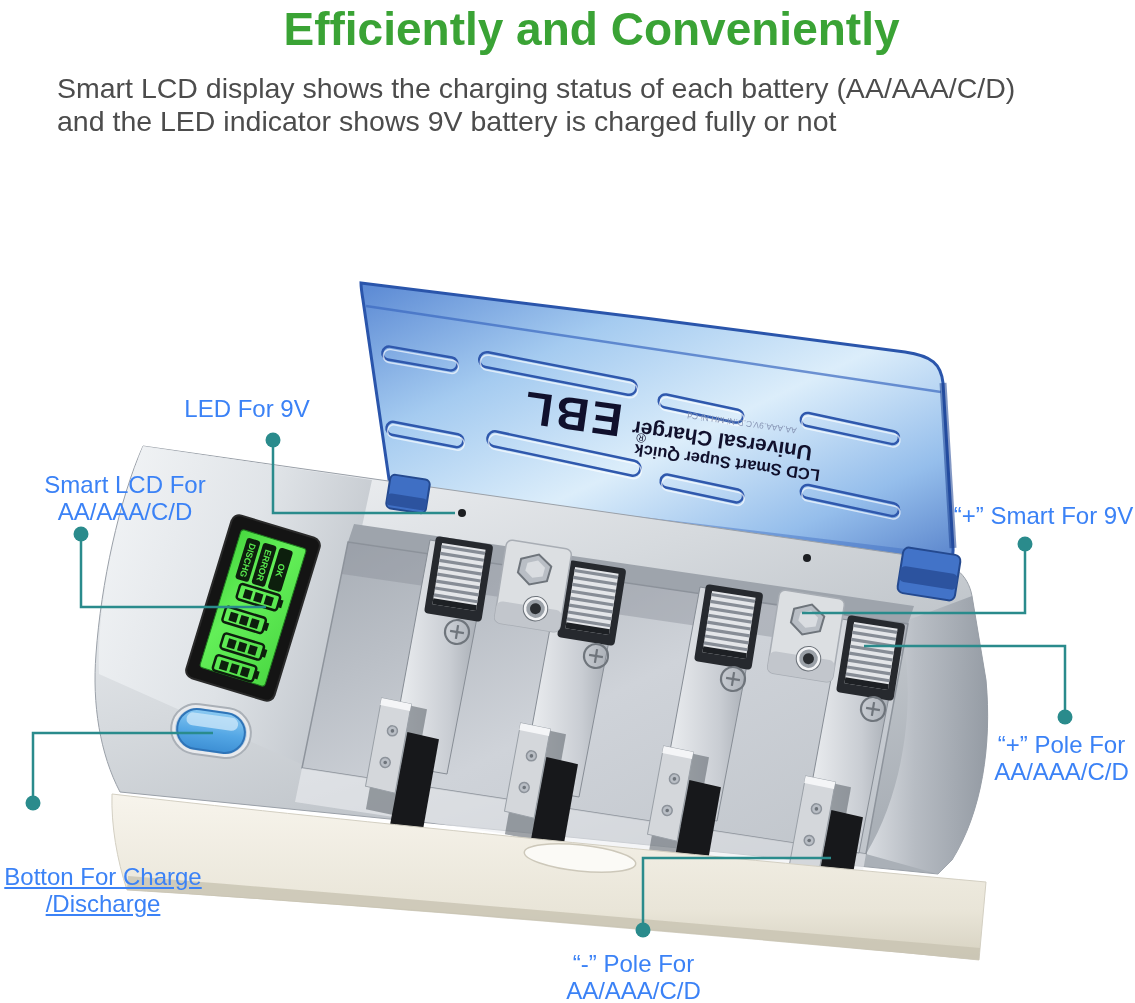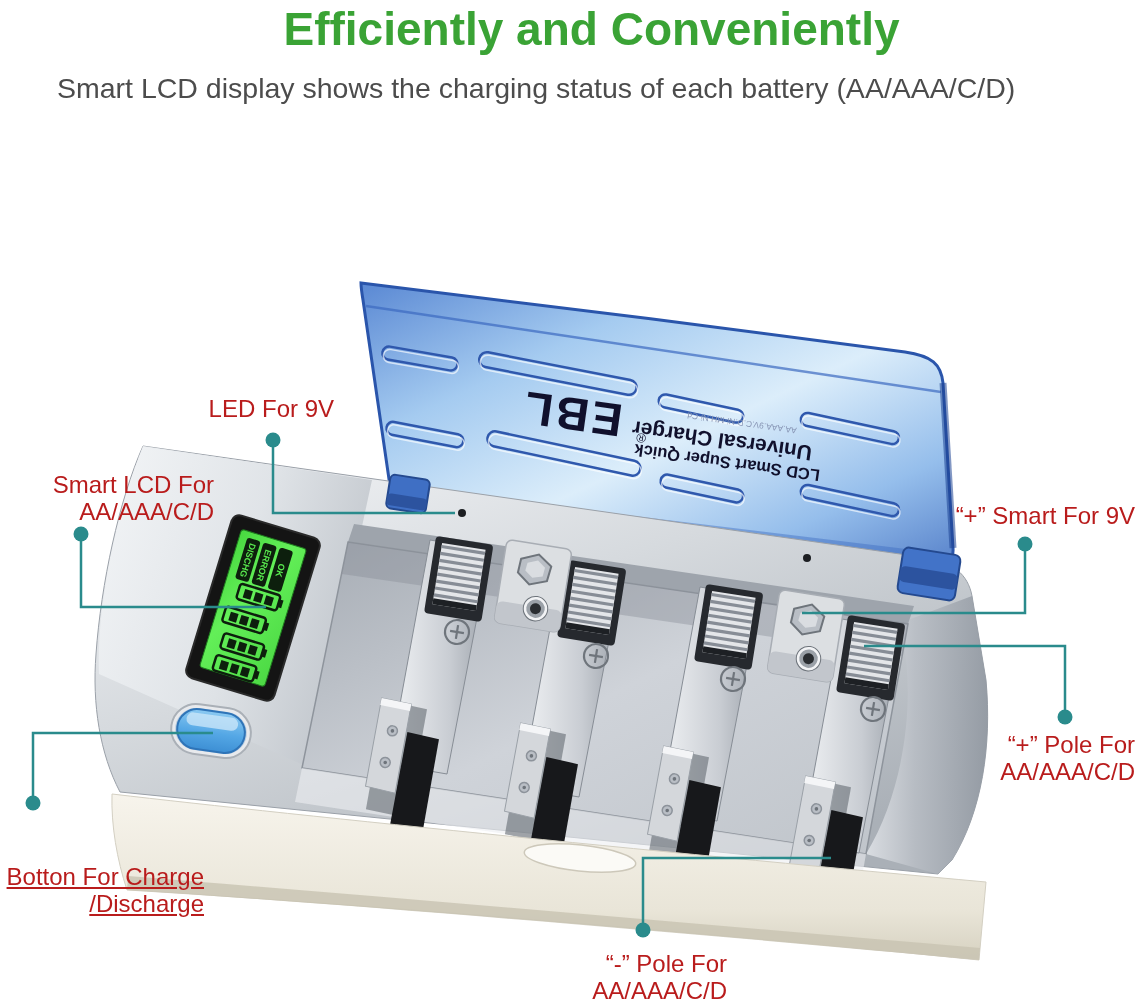--- a/index.html
+++ b/index.html
@@ -10,38 +10,39 @@
   .headline{
     position:absolute;left:0;top:2px;width:1135px;margin:0;text-align:center;
     font-size:46px;font-weight:bold;color:#3aa335;letter-spacing:0px;padding-left:24px;
   }
   .sub{
     position:absolute;left:57px;top:72px;width:1040px;
     font-size:28.5px;line-height:33px;color:#4c4c4c;
   }
   .charger-svg,.connector-svg{position:absolute;left:0;top:0;width:1135px;height:1003px;}
   .connector-svg{pointer-events:none;}
-  .co{position:absolute;text-align:right;font-size:24px;line-height:27px;color:#b91c1c;white-space:nowrap;}
+  .co{position:absolute;text-align:center;font-size:24px;line-height:27px;color:#3b82f6;white-space:nowrap;}
   .co span{display:block;}
   #co-led{left:160px;top:395px;width:174px;}
   #co-lcd{left:0px;top:471px;width:178px;padding-left:36px;}
   #co-pos9v{left:952px;top:502px;width:183px;}
   #co-posaa{left:988px;top:731px;width:147px;}
   #co-button{left:2px;top:863px;width:202px;text-decoration:underline;}
   #co-negaa{left:540px;top:950px;width:187px;}
 </style>
 </head>
 <body>
 
 <div class="stage">
 
   <h1 class="headline">Efficiently and Conveniently</h1>
 
   <div class="sub">
     <div>Smart LCD display shows the charging status of each battery (AA/AAA/C/D)</div>
+    <div>and the LED indicator shows 9V battery is charged fully or not</div>
   </div>
 
   <svg class="charger-svg" viewBox="0 0 1135 1003" xmlns="http://www.w3.org/2000/svg">
     <defs>
       <linearGradient id="lidG" x1="0" y1="0" x2="1" y2="1">
         <stop offset="0" stop-color="#4d7fd0"></stop>
           <stop offset="0.28" stop-color="#9ec7ef"></stop>
         <stop offset="0.55" stop-color="#d9ecfa"></stop>
           <stop offset="0.8" stop-color="#8db9ea"></stop>
         <stop offset="1" stop-color="#4a78c6"></stop>

